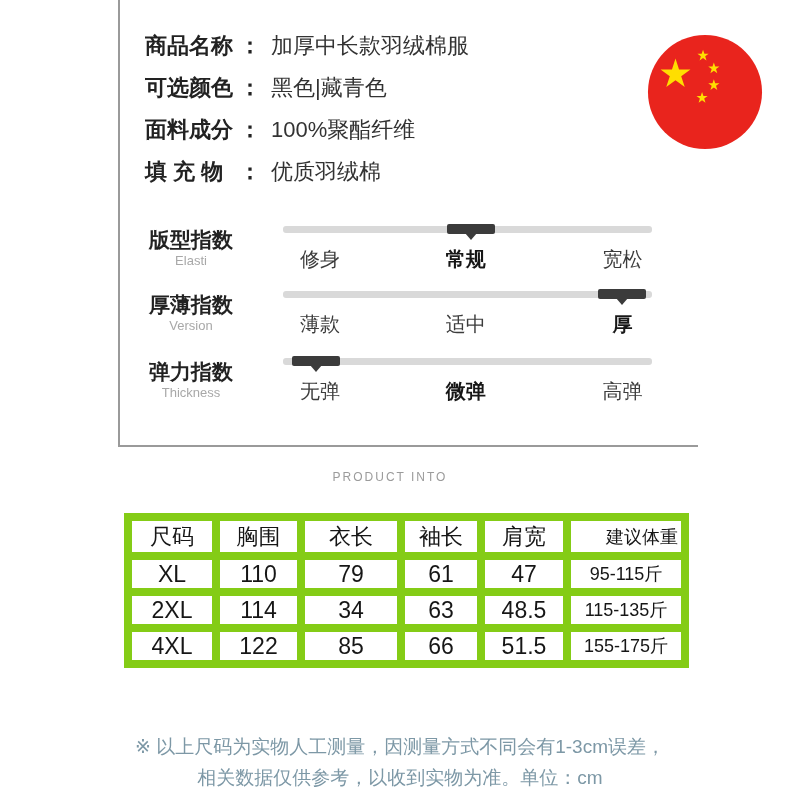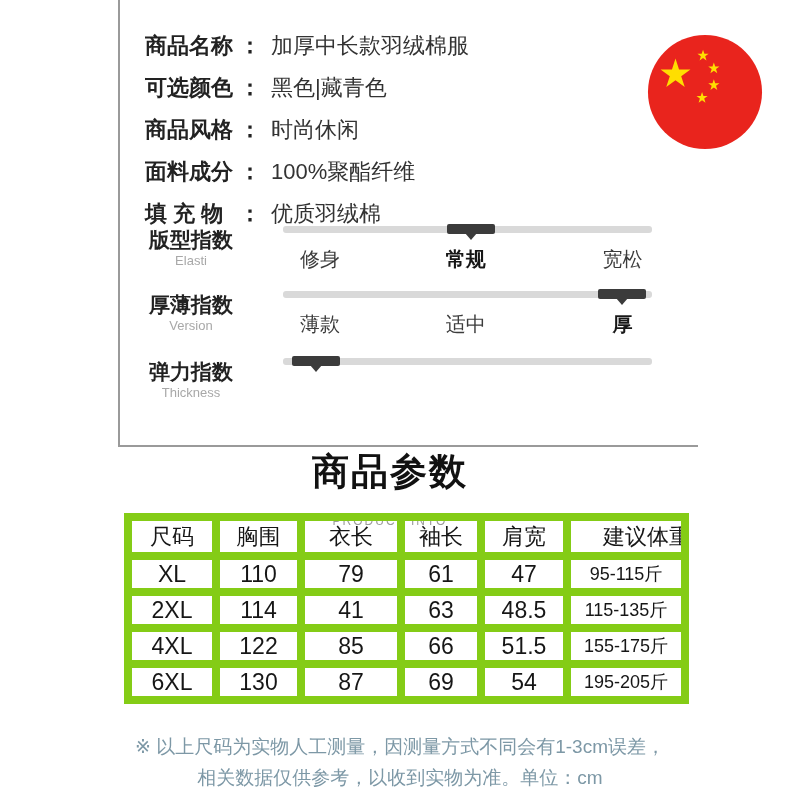--- a/index.html
+++ b/index.html
@@ -46,21 +46,21 @@
     position:absolute;left:124px;top:513px;width:557px;
     border-collapse:collapse;table-layout:fixed;color:#161616;
   }
   table.size th,table.size td{
     border:8px solid #84cc16;text-align:center;padding:0;overflow:hidden;white-space:nowrap;
   }
   table.size th{height:31px;font-size:22px;font-weight:400;}
   table.size td{height:28px;font-size:23px;font-weight:400;}
   table.size td.wt,table.size th.wt{font-size:19px;}
   table.size td.wt{font-size:18px;letter-spacing:0;}
-  table.size th.wt{font-size:22px;padding-left:32px;}
+  table.size th.wt{font-size:18px;padding-left:32px;}
 
   
   .note{position:absolute;left:100px;top:731px;width:600px;text-align:center;
         color:#7d98a6;font-size:19px;line-height:31px;}
 
   
   .flag{position:absolute;left:646px;top:33px;width:118px;height:118px;}
 </style>
 </head>
 <body>
@@ -71,23 +71,20 @@
   <div class="hline"></div>
 
   <div class="info">
     <div class="info-row">
       <span class="info-label">商品名称</span><span class="info-colon">：</span><span class="info-value">加厚中长款羽绒棉服</span>
     </div>
     <div class="info-row">
       <span class="info-label">可选颜色</span><span class="info-colon">：</span><span class="info-value">黑色|藏青色</span>
     </div>
     <div class="info-row">
-      <span class="info-label">商品风格</span><span class="info-colon">：</span><span class="info-value">时尚休闲</span>
-    </div>
-    <div class="info-row">
       <span class="info-label">面料成分</span><span class="info-colon">：</span><span class="info-value">100%聚酯纤维</span>
     </div>
     <div class="info-row">
       <span class="info-label">填 充 物</span><span class="info-colon">：</span><span class="info-value">优质羽绒棉</span>
     </div>
   </div>
 
   <div class="idx-block" style="top:283px;">
     <div class="idx-label">
       <div class="cn">厚薄指数</div>
@@ -119,24 +116,28 @@
   </div>
 
   <div class="idx-block" style="top:350px;">
     <div class="idx-label">
       <div class="cn">弹力指数</div>
       <div class="en">Thickness</div>
     </div>
     <div class="idx-track">
       <div class="idx-marker" style="left: calc(9% - 24px);"></div>
     </div>
+    <div class="idx-opts">
+      <span class="idx-opt p0">无弹</span>
+      <span class="idx-opt p1 opt-bold">微弹</span>
+      <span class="idx-opt p2">高弹</span>
+    </div>
   </div>
 
   <div class="params-title">
-    <div class="t">商品参数</div>
     <div class="s">PRODUCT INTO</div>
   </div>
 
   <table class="size">
     <colgroup>
       <col style="width:88px">
         <col style="width:85px">
         <col style="width:100px">
       <col style="width:80px">
         <col style="width:86px">
@@ -155,40 +156,32 @@
       <td>XL</td>
       <td>110</td>
       <td>79</td>
       <td>61</td>
       <td>47</td>
       <td class="wt">95-115斤</td>
     </tr>
     <tr>
       <td>2XL</td>
       <td>114</td>
-      <td>41</td>
+      <td>34</td>
       <td>63</td>
       <td>48.5</td>
       <td class="wt">115-135斤</td>
     </tr>
     <tr>
       <td>4XL</td>
       <td>122</td>
       <td>85</td>
       <td>66</td>
       <td>51.5</td>
       <td class="wt">155-175斤</td>
-    </tr>
-    <tr>
-      <td>6XL</td>
-      <td>130</td>
-      <td>87</td>
-      <td>69</td>
-      <td>54</td>
-      <td class="wt">195-205斤</td>
     </tr>
   </tbody>
     </table>
 
   <div class="note">
     <div>※ 以上尺码为实物人工测量，因测量方式不同会有1-3cm误差，</div>
     <div>相关数据仅供参考，以收到实物为准。单位：cm</div>
   </div>
 
   <svg class="flag" viewBox="0 0 120 120">

